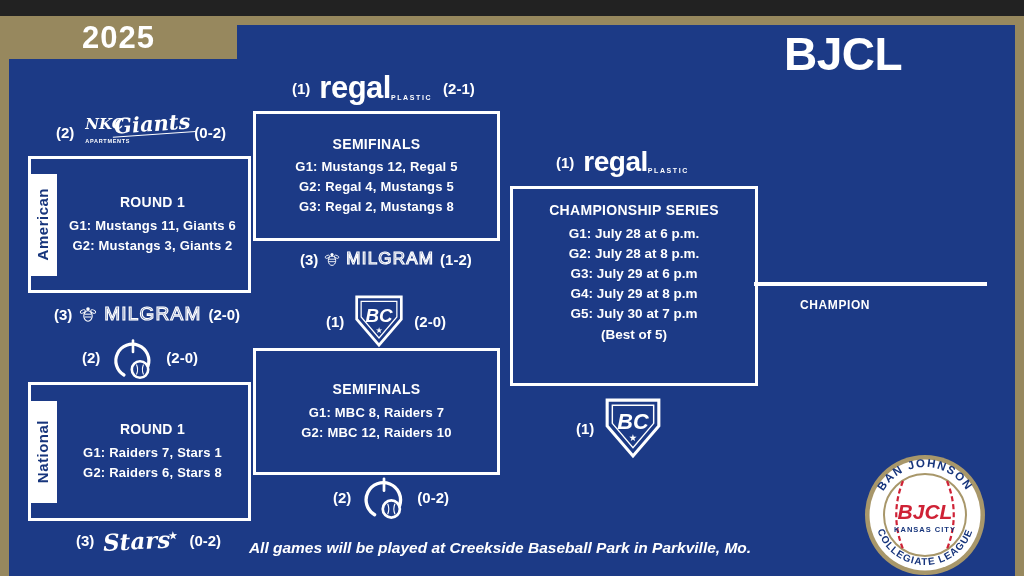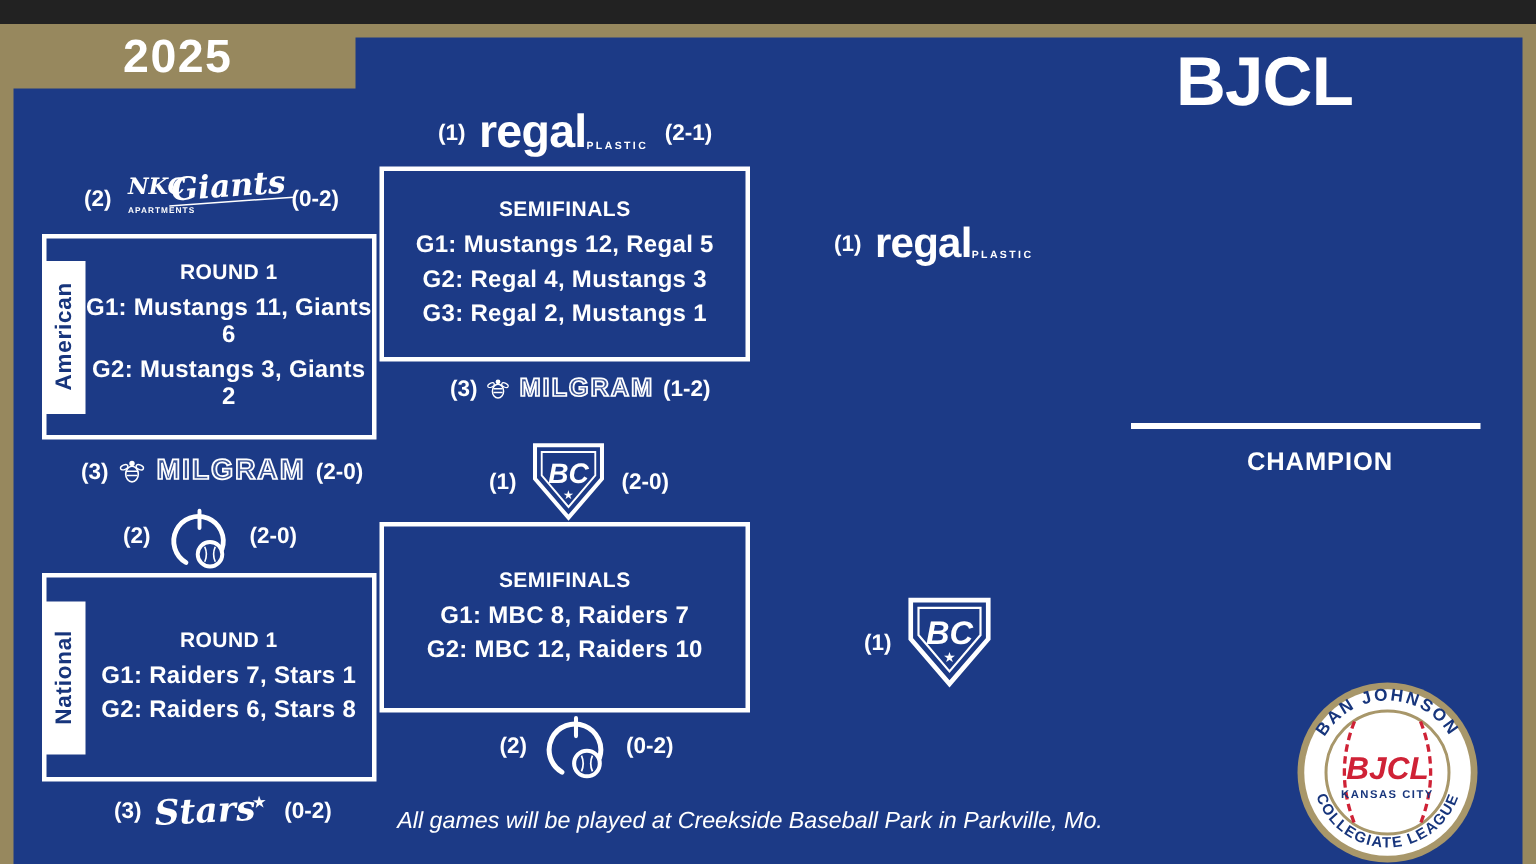--- a/index.html
+++ b/index.html
@@ -5,43 +5,43 @@
   *{box-sizing:border-box;margin:0;padding:0}
   body{background:#222;font-family:"Liberation Sans",sans-serif}
   .stage{position:relative;width:1024px;height:576px;background:#1c3a86;color:#fff;overflow:hidden;margin:16px auto}
   .frame{position:absolute;inset:0;border:9px solid #97885e;pointer-events:none;z-index:6}
   .year-tab{position:absolute;left:0;top:0;width:237px;height:43px;background:#97885e;z-index:7;display:flex;align-items:center;justify-content:center}
   .year-tab span{font-size:31px;font-weight:800;letter-spacing:1px}
   .main-title{position:absolute;right:16px;top:16px;width:330px;text-align:center;font-weight:800;font-size:46px;line-height:.98;letter-spacing:-.5px;z-index:7}
   .box{position:absolute;border:3.5px solid #fff;display:flex;flex-direction:column;align-items:center;justify-content:center;text-align:center}
   .box.align-top{justify-content:flex-start;padding-top:13px}
   .box-title{font-weight:bold;font-size:14px;letter-spacing:.3px;margin-bottom:5px}
-  .game-line{font-size:16px;font-weight:600;margin:2.5px 0;letter-spacing:.2px}
+  .game-line{font-size:13px;font-weight:600;margin:2.5px 0;letter-spacing:.2px}
   .champ-line{font-size:13.5px;font-weight:600;margin:2.6px 0}
   .div-tab{position:absolute;left:-3.5px;top:50%;transform:translateY(-50%);width:29px;height:102px;background:#fff;display:flex;align-items:center;justify-content:center}
   .div-tab span{writing-mode:vertical-rl;transform:rotate(180deg);color:#17357c;font-weight:bold;font-size:15px;letter-spacing:.5px}
   .seedrow{position:absolute;display:flex;align-items:center}
   .seednum,.record{font-size:15px;font-weight:600}
   .regal{display:flex;align-items:flex-end;line-height:.85}
   .regal-main{font-size:31px;font-weight:800;letter-spacing:-.5px}
   .regal-main.sm{font-size:28px}
   .regal-sub{font-size:7px;font-weight:700;letter-spacing:1.6px;margin-top:1px;margin-right:2px}
-  .milgram{font-weight:700;font-size:19px;letter-spacing:1.2px;color:rgba(255,255,255,.12);-webkit-text-stroke:1.15px #fff}
+  .milgram{font-weight:400;font-size:19px;letter-spacing:1.2px;color:rgba(255,255,255,.12);-webkit-text-stroke:1.15px #fff}
   .milgram.sm{font-size:17px}
   .giants{position:relative;width:102px;height:44px}
   .g-nkc{position:absolute;left:2px;top:5px;font-family:"DejaVu Serif",serif;font-style:italic;font-weight:bold;font-size:15px}
   .g-apt{position:absolute;left:2px;top:28px;font-size:5.5px;font-weight:bold;letter-spacing:.7px}
   .g-script{position:absolute;left:31px;top:1px;font-family:"DejaVu Serif",serif;font-style:italic;font-weight:bold;font-size:21px;transform:rotate(-4deg)}
   .g-script::after{content:"";position:absolute;left:-2px;right:-5px;bottom:1px;height:1.5px;background:#fff}
   .stars-wrap{position:relative;transform:rotate(-3deg)}
   .stars-script{font-family:"DejaVu Serif",serif;font-style:italic;font-weight:bold;font-size:23px}
   .stars-star{font-size:11px;position:relative;top:-8px;left:-2px}
   .hline{position:absolute;background:#fff}
-  .champion-label{position:absolute;font-size:17px;font-weight:600;letter-spacing:.6px;text-align:center}
-  .footer{position:absolute;left:240px;top:521px;width:520px;text-align:center;font-style:italic;font-size:15.5px;line-height:1.45;font-weight:400}
+  .champion-label{position:absolute;font-size:12px;font-weight:600;letter-spacing:.6px;}
+  .footer{position:absolute;left:240px;top:521px;width:520px;text-align:center;font-style:italic;font-size:15.5px;line-height:1.45;font-weight:700}
   .league{position:absolute;left:863px;top:437px;z-index:5}
 </style>
 </head>
 <body>
 
 <div class="stage">
   <div class="frame"></div>
 
   <div class="year-tab">
     <span>2025</span>
@@ -114,22 +114,22 @@
     <div class="regal">
       <span class="regal-main">regal</span>
       <span class="regal-sub">PLASTIC</span>
     </div>
     <span class="record">(2-1)</span>
   </div>
 
   <div class="box" style="left:253px;top:95px;width:247px;height:130px">
     <div class="box-title">SEMIFINALS</div>
     <div class="game-line">G1: Mustangs 12,  Regal 5</div>
-    <div class="game-line">G2: Regal 4,  Mustangs 3</div>
-    <div class="game-line">G3: Regal 2,  Mustangs 1</div>
+    <div class="game-line">G2: Regal 4,  Mustangs 5</div>
+    <div class="game-line">G3: Regal 2,  Mustangs 8</div>
   </div>
 
   <div class="seedrow" style="left:300px;top:229px;height:28px;gap:6px">
     <span class="seednum">(3)</span>
     <svg width="16" height="16" viewBox="0 0 18 18">
       <ellipse cx="9" cy="11" rx="4.2" ry="5.2" fill="none" stroke="#fff" stroke-width="1.1"></ellipse>
       <path d="M5.6 9.2 h6.8 M5.6 12 h6.8" stroke="#fff" stroke-width="1"></path>
       <circle cx="9" cy="4" r="1.8" fill="#fff"></circle>
       <ellipse cx="3.8" cy="6.5" rx="2.6" ry="1.5" fill="none" stroke="#fff" stroke-width=".9" transform="rotate(-25 3.8 6.5)"></ellipse>
       <ellipse cx="14.2" cy="6.5" rx="2.6" ry="1.5" fill="none" stroke="#fff" stroke-width=".9" transform="rotate(25 14.2 6.5)"></ellipse>
@@ -167,20 +167,29 @@
   </div>
 
   <div class="seedrow" style="left:556px;top:124px;height:44px;gap:9px">
     <span class="seednum">(1)</span>
     <div class="regal">
       <span class="regal-main sm">regal</span>
       <span class="regal-sub">PLASTIC</span>
     </div>
   </div>
 
+  <div class="box align-top" style="left:510px;top:170px;width:248px;height:200px">
+    <div class="box-title">CHAMPIONSHIP SERIES</div>
+    <div class="champ-line">G1: July 28 at 6 p.m.</div>
+    <div class="champ-line">G2: July 28 at 8 p.m.</div>
+    <div class="champ-line">G3: July 29 at 6 p.m</div>
+    <div class="champ-line">G4: July 29 at 8 p.m</div>
+    <div class="champ-line">G5: July 30 at 7 p.m</div>
+    <div class="champ-line">(Best of 5)</div>
+  </div>
 
   <div class="seedrow" style="left:576px;top:380px;height:64px;gap:10px">
     <span class="seednum">(1)</span>
     <svg width="58" height="62" viewBox="0 0 56 60">
       <path d="M3 3 H53 V28 L28 57 L3 28 Z" fill="none" stroke="#fff" stroke-width="3"></path>
       <path d="M8 8 H48 V25.5 L28 49 L8 25.5 Z" fill="none" stroke="#fff" stroke-width="1.4"></path>
       <text x="28" y="31" text-anchor="middle" font-size="21" font-weight="bold" font-style="italic" fill="#fff" font-family="Liberation Sans, sans-serif">BC</text>
       <text x="28" y="43" text-anchor="middle" font-size="9" fill="#fff">★</text>
     </svg>
   </div>

